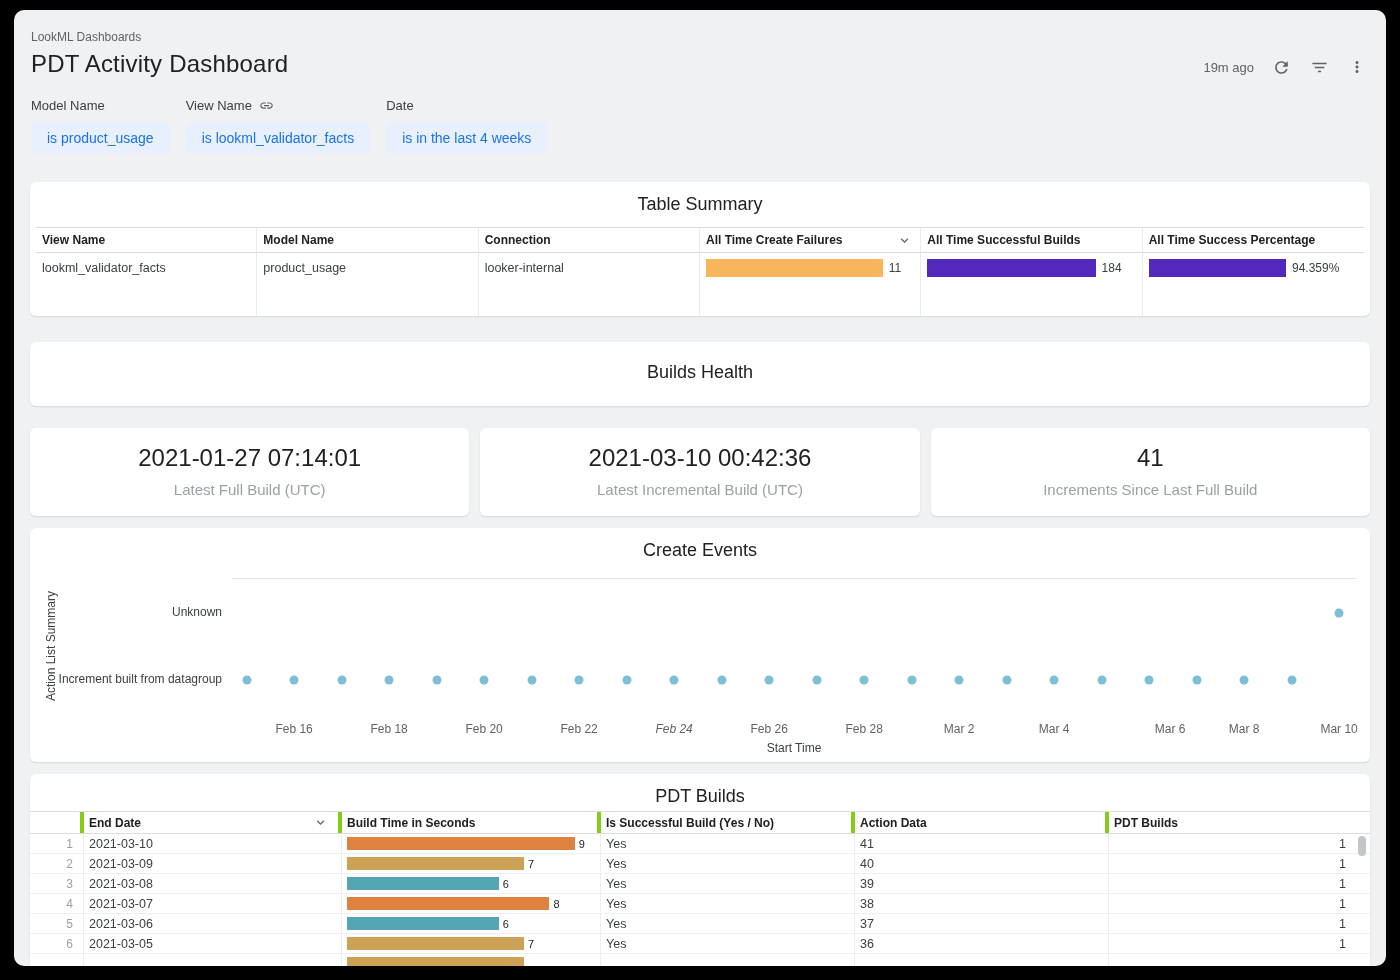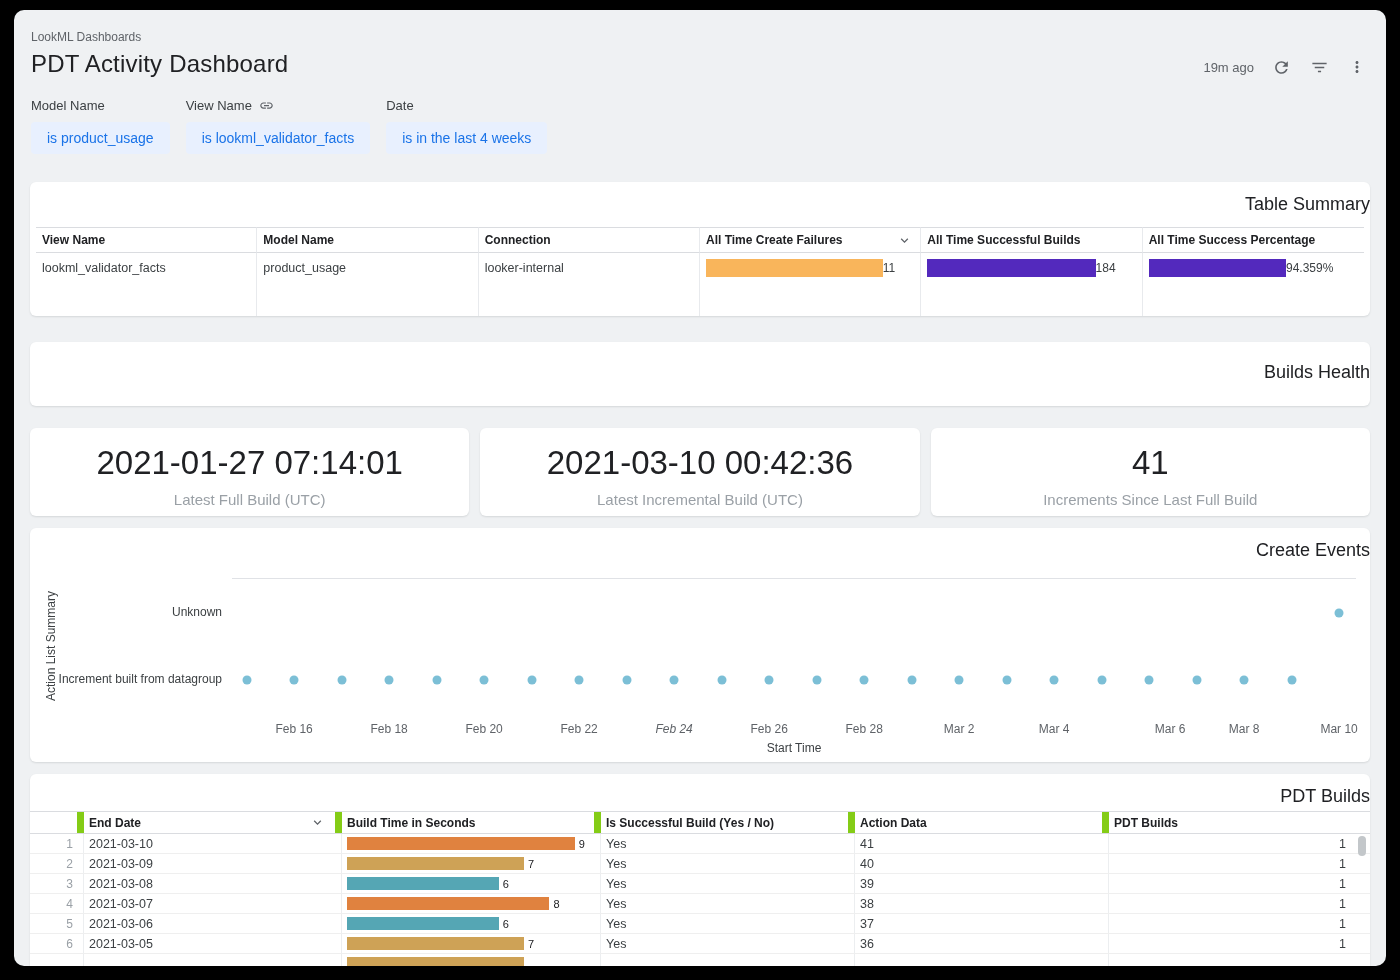--- a/index.html
+++ b/index.html
@@ -18,44 +18,44 @@
               align-items:center; justify-content:center; cursor:pointer; padding:0; }
 
   
   .filters { display:flex; gap:16px; padding:20px 17px 0; }
   .filter-label { font-size:13px; color:#3c4043; display:flex; align-items:center; gap:7px; }
   .chip { margin-top:9px; background:#e8f0fe; color:#1a73e8; font-size:14px; padding:8px 16px;
           border-radius:4px; display:inline-block; cursor:pointer; white-space:nowrap; }
 
   
   .card { background:#fff; border-radius:6px; box-shadow:0 1px 2px rgba(60,64,67,.14); }
-  .section-title { text-align:right; font-size:18px; font-weight:400; color:#202124; padding-top:12px; }
+  .section-title { text-align:center; font-size:18px; font-weight:400; color:#202124; padding-top:12px; }
 
   
   .ts-card { margin:28px 16px 0; height:134px; overflow:hidden; }
   .ts-grid { display:grid; grid-template-columns:repeat(6,1fr); grid-template-rows:26px 30px 1fr;
              margin:12px 6px 0; height:92px; }
   .ts-cell { border-right:1px solid #e8eaed; padding-left:6px; overflow:hidden; }
   .ts-cell.lastcol { border-right:none; }
   .ts-head { display:flex; align-items:center; font-size:12px; font-weight:700; color:#202124;
              border-top:1px solid #dadce0; border-bottom:1px solid #dadce0; }
   .ts-head .chev { margin-left:auto; margin-right:8px; display:flex; cursor:pointer; }
   .ts-val { display:flex; align-items:center; font-size:12.5px; color:#3c4043; }
-  .ts-barwrap { padding-right:4px; }
+  .ts-barwrap { gap:6px; padding-right:4px; }
   .ts-bar { height:18px; flex:0 0 auto; cursor:pointer; }
   .ts-barlabel { font-size:12px; color:#3c4043; white-space:nowrap; }
 
   
   .band { margin:26px 16px 0; height:64px; }
   .band .section-title { padding-top:20px; }
 
   
   .kpi-row { display:flex; gap:11px; margin:22px 16px 0; }
   .kpi { flex:1; height:88px; text-align:center; overflow:hidden; }
-  .kpi-value { font-size:33px; color:#202124; margin-top:16px; white-space:nowrap; }
+  .kpi-value { font-size:24px; color:#202124; margin-top:16px; white-space:nowrap; }
   .kpi-label { font-size:15px; color:#9aa0a6; margin-top:9px; }
 
   
   .ce-card { margin:12px 16px 0; height:234px; position:relative; overflow:hidden; }
   .ce-ylabel { position:absolute; left:14px; top:50px; height:136px; writing-mode:vertical-rl;
                transform:rotate(180deg); font-size:12px; color:#3c4043; display:flex;
                align-items:center; justify-content:center; }
   .ce-cat { position:absolute; left:0; width:192px; text-align:right; font-size:12px; color:#3c4043; }
   .ce-cat.c0 { top:77px; }
   .ce-cat.c1 { top:144px; }
@@ -66,21 +66,21 @@
   .ce-xticks { position:absolute; left:202px; right:14px; top:194px; height:16px; }
   .x-tick { position:absolute; transform:translateX(-50%); font-size:12px; color:#5f6368; white-space:nowrap; }
   .ce-xtitle { position:absolute; left:202px; right:14px; top:213px; text-align:center;
                font-size:12px; color:#3c4043; }
 
   
   .pdt-card { margin:12px 16px 0; height:200px; position:relative; overflow:hidden; }
   .pdt-head { display:grid; grid-template-columns:54px 258px 259px 254px 254px 1fr;
               border-top:1px solid #dadce0; border-bottom:1px solid #dadce0; margin-top:4px; }
   .ph { font-size:12px; font-weight:700; color:#202124; padding-left:5px; height:21px;
-        display:flex; align-items:center; border-right:7px solid #84cc16; overflow:hidden; }
+        display:flex; align-items:center; border-right:4px solid #84cc16; overflow:hidden; }
   .ph.lastcol { border-right:none; }
   .ph .chev { margin-left:auto; margin-right:10px; display:flex; cursor:pointer; }
   .pdt-row { display:grid; grid-template-columns:54px 258px 259px 254px 254px 1fr;
              border-bottom:1px solid #efefef; height:20px; cursor:pointer; }
   .pc { font-size:12.5px; color:#3c4043; padding-left:5px; border-right:1px solid #eceef0;
         display:flex; align-items:center; overflow:hidden; }
   .pc.num { color:#9aa0a6; justify-content:flex-end; padding-right:10px; font-size:12px; }
   .pc.right { justify-content:flex-end; padding-right:24px; border-right:none; }
   .hbar { height:13px; flex:0 0 auto; }
   .barlabel { font-size:11px; color:#202124; margin-left:4px; }

